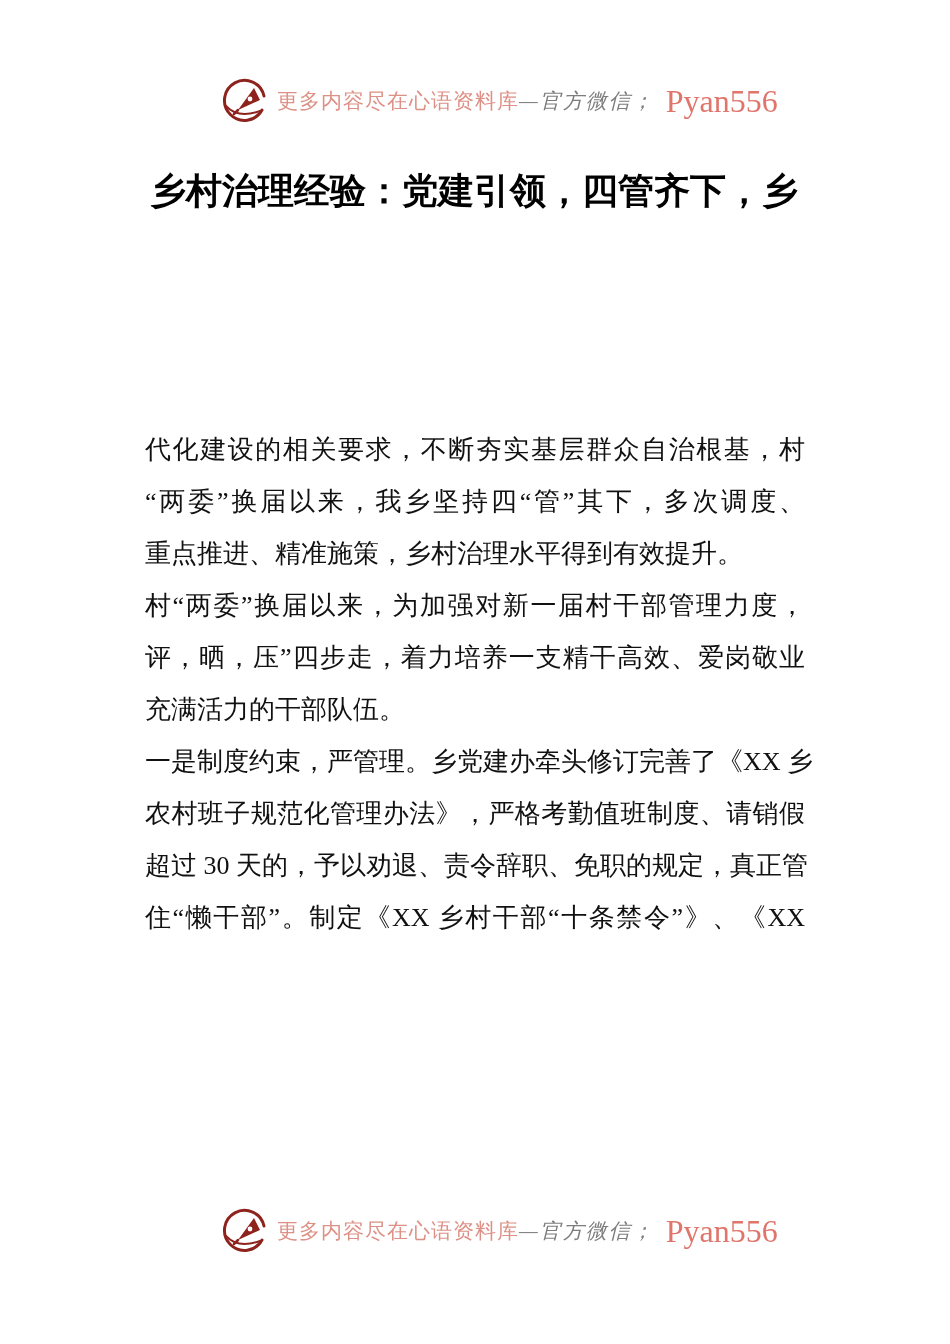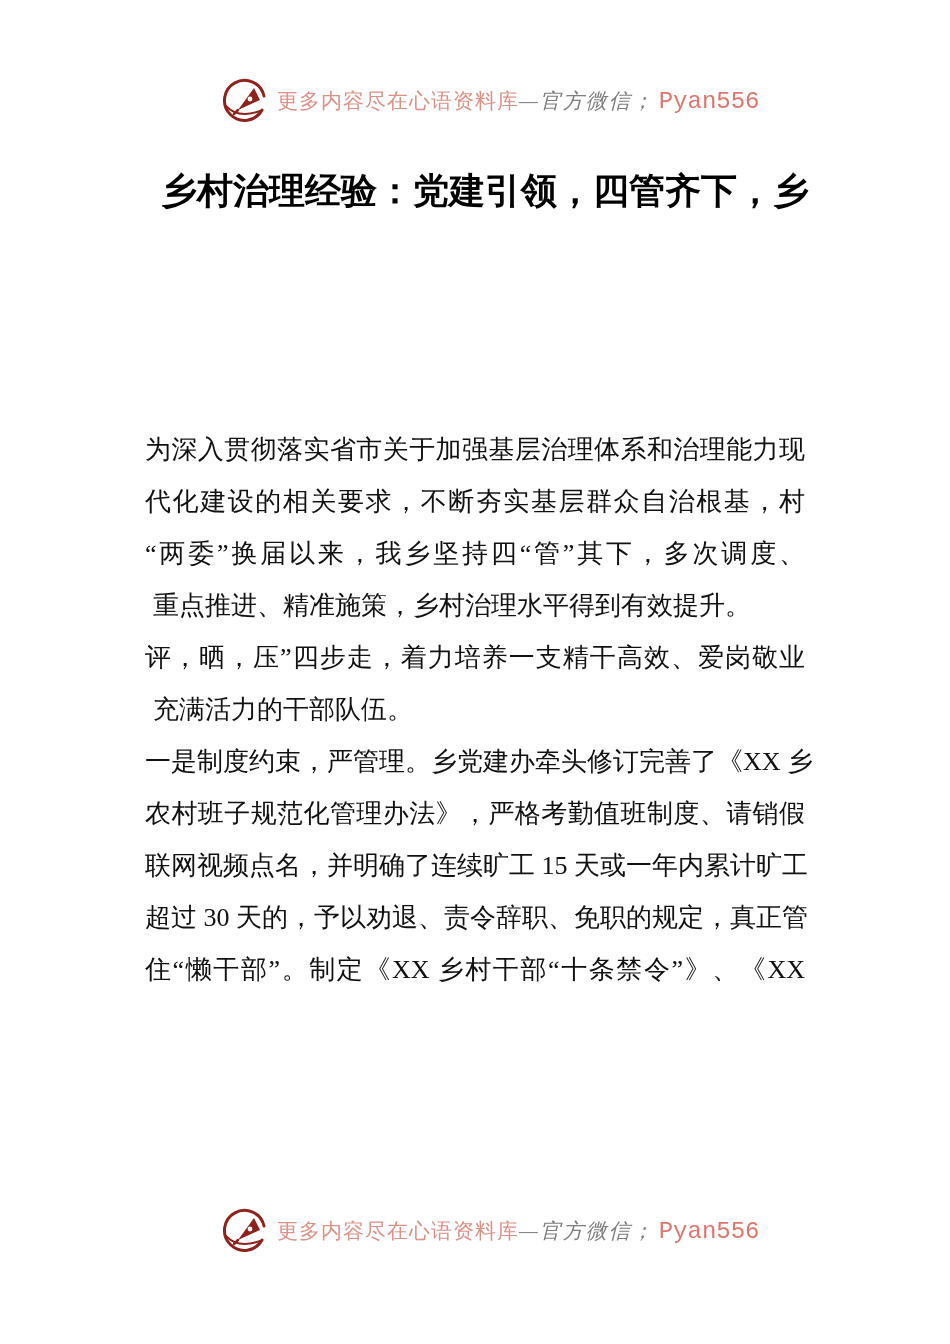--- a/index.html
+++ b/index.html
@@ -31,32 +31,32 @@
     font-family: "Liberation Serif", serif;
   }
   .brand-dash, .wechat-label {
     font-size: 21px;
     color: #7d7d7d;
     font-style: italic;
     letter-spacing: 2px;
     font-family: "Liberation Serif", serif;
   }
   .wechat-id {
-    font-size: 24px;
+    font-size: 32px;
     color: #e0756c;
     font-style: normal;
-    font-family: Liberation Mono, monospace;
-    margin-left: 4px;
+    font-family: Liberation Serif, serif;
+    margin-left: 11px;
   }
 
   
   .doc-title {
     position: absolute;
     top: 170px;
-    left: 155px;
+    left: 144px;
     width: 660px;
     text-align: center;
     font-weight: bold;
     color: #000000;
     font-size: 36px;
     line-height: 1.2;
   }
   .title-line-2 { margin-top: 80px; }
 
   
@@ -73,21 +73,20 @@
     height: 52px;
     text-align: justify;
     text-align-last: justify;
     text-justify: inter-character;
     white-space: nowrap;
     overflow: visible;
   }
   .body-line.para-end {
     text-align: left;
     text-align-last: left;
-    margin-left: 8px;
   }
 </style>
 </head>
 <body>
 
 <div class="page">
 
   <div class="brand-strip top">
     <svg class="brand-logo" viewBox="0 0 50 50">
       <path d="M 44 20 A 20 20 0 1 0 42 34" fill="none" stroke="#8e231d" stroke-width="3" stroke-linecap="round"></path>
@@ -100,29 +99,28 @@
     <span class="brand-dash">—</span>
     <span class="wechat-label">官方微信；</span>
     <span class="wechat-id">Pyan556</span>
   </div>
 
   <h1 class="doc-title">
     <div class="title-line-1">乡村治理经验：党建引领，四管齐下，乡</div>
   </h1>
 
   <div class="doc-body">
-    <div class="body-line">为深入贯彻落实省市关于加强基层治理体系和治理能力现</div>
     <div class="body-line">代化建设的相关要求，不断夯实基层群众自治根基，村</div>
     <div class="body-line">“两委”换届以来，我乡坚持四“管”其下，多次调度、</div>
     <div class="body-line para-end">重点推进、精准施策，乡村治理水平得到有效提升。</div>
+    <div class="body-line">村“两委”换届以来，为加强对新一届村干部管理力度，</div>
     <div class="body-line">评，晒，压”四步走，着力培养一支精干高效、爱岗敬业</div>
     <div class="body-line para-end">充满活力的干部队伍。</div>
     <div class="body-line">一是制度约束，严管理。乡党建办牵头修订完善了《XX 乡</div>
     <div class="body-line">农村班子规范化管理办法》，严格考勤值班制度、请销假</div>
-    <div class="body-line">联网视频点名，并明确了连续旷工 15 天或一年内累计旷工</div>
     <div class="body-line">超过 30 天的，予以劝退、责令辞职、免职的规定，真正管</div>
     <div class="body-line">住“懒干部”。制定《XX 乡村干部“十条禁令”》、《XX</div>
   </div>
 
   <div class="brand-strip bottom">
     <svg class="brand-logo" viewBox="0 0 50 50">
       <path d="M 44 20 A 20 20 0 1 0 42 34" fill="none" stroke="#8e231d" stroke-width="3" stroke-linecap="round"></path>
       <path d="M 6 30 Q 18 43 40 35" fill="none" stroke="#8e231d" stroke-width="2" stroke-linecap="round"></path>
       <path d="M 18 34 L 34 12 L 40 24 Z" fill="#8e231d"></path>
       <circle cx="30" cy="23" r="2.4" fill="#ffffff"></circle>

